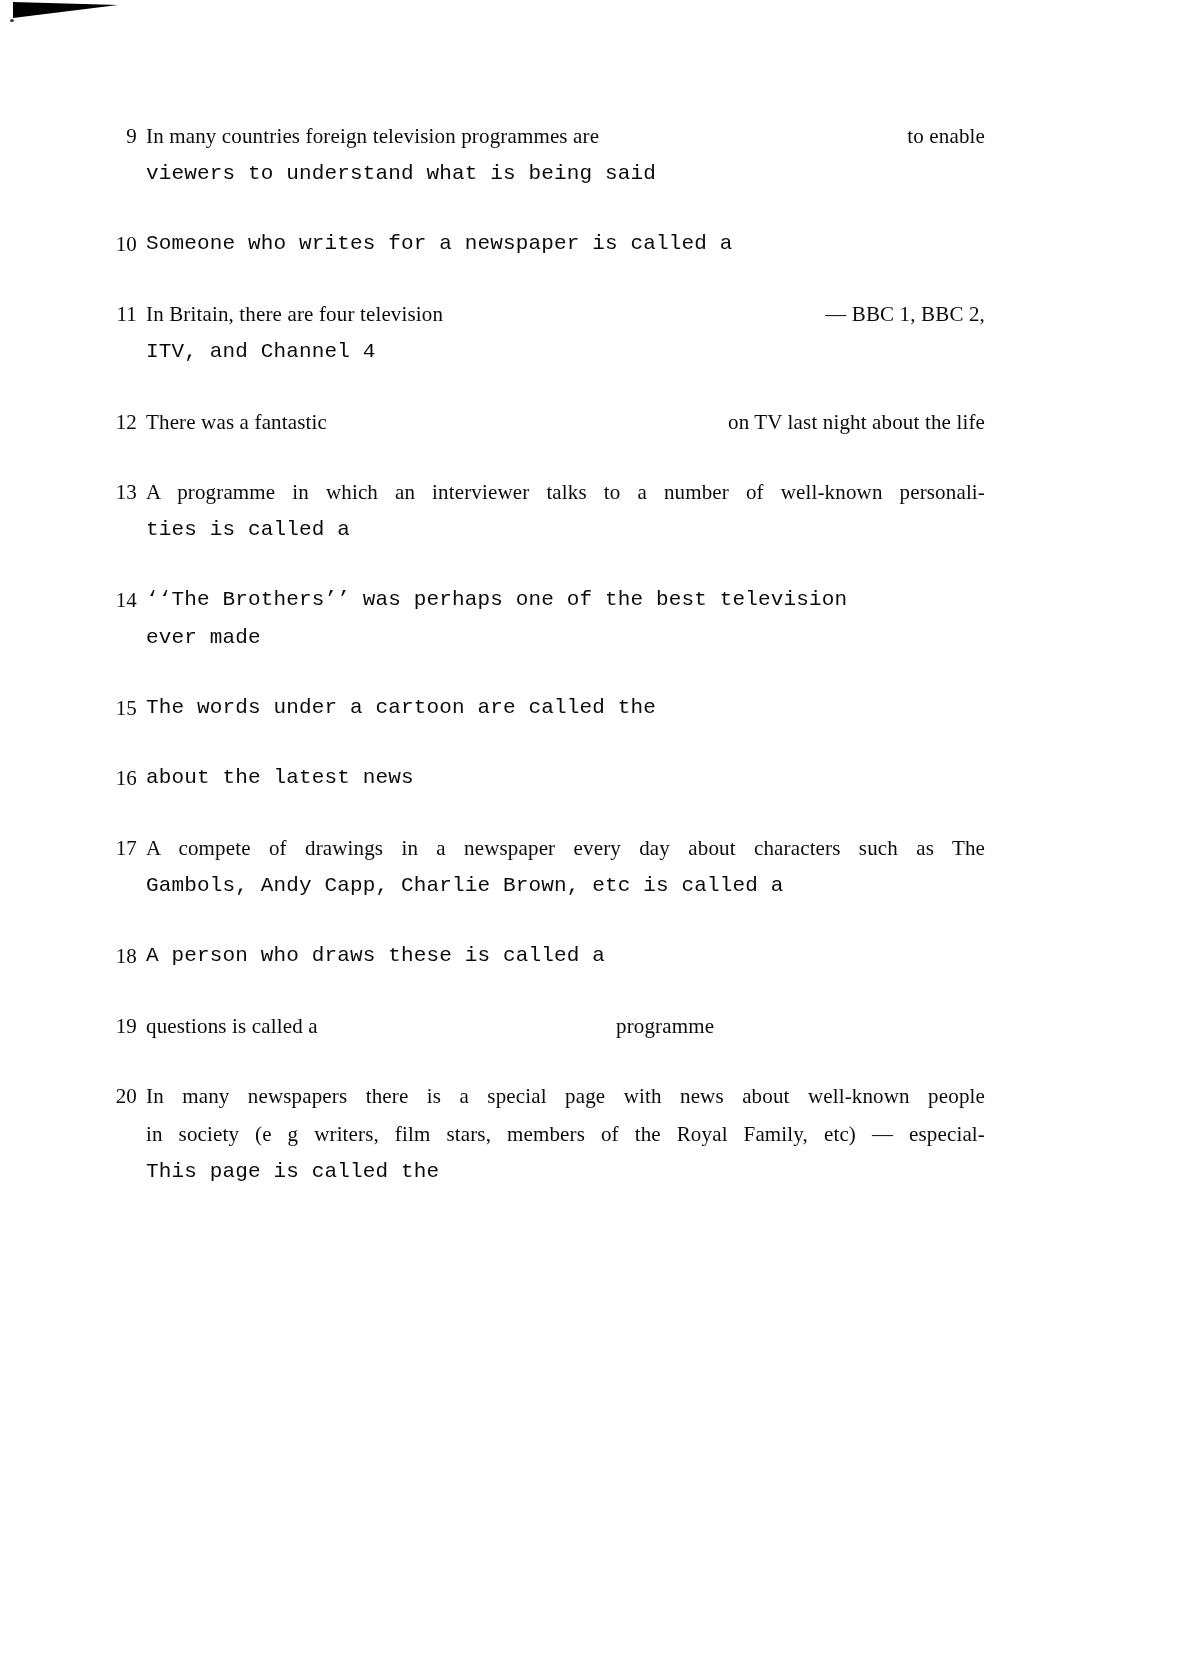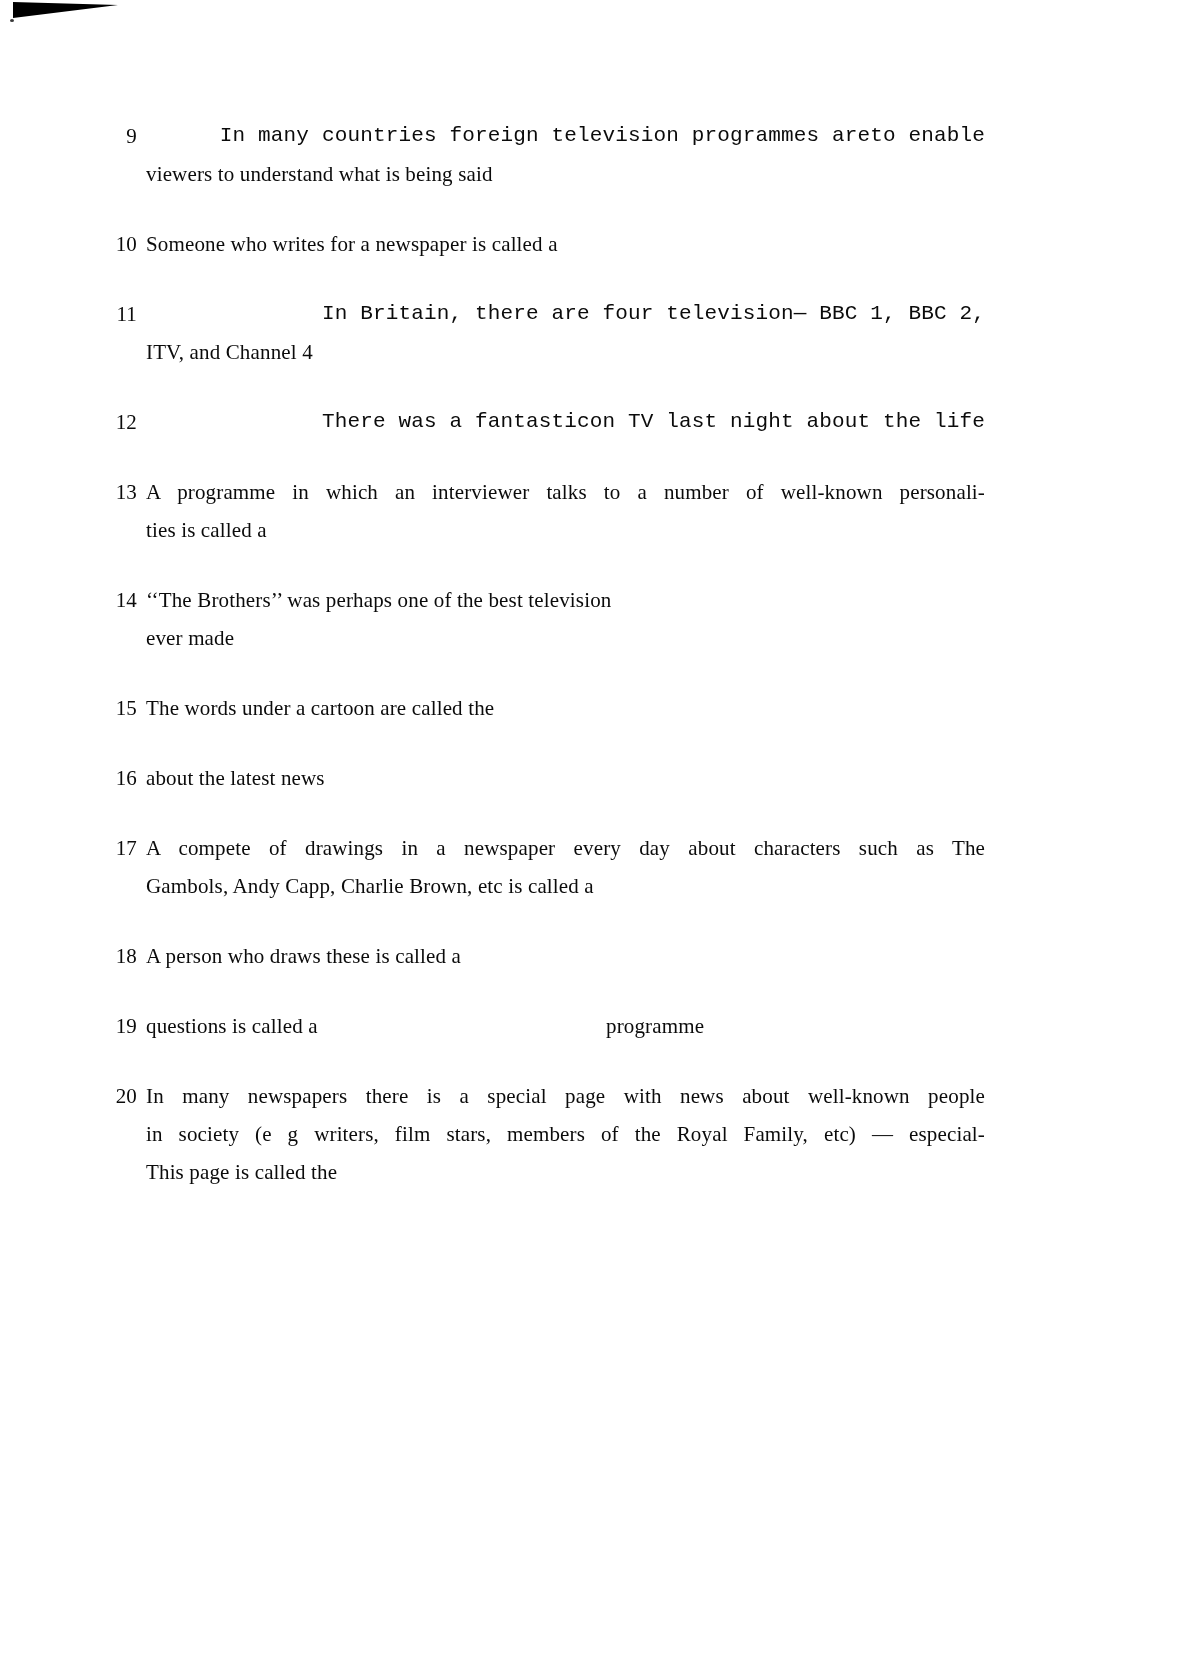--- a/index.html
+++ b/index.html
@@ -58,38 +58,38 @@
   .q-text {
     flex: 1 1 auto;
     min-width: 0;
   }
   .line {
     height: 38px;
     line-height: 38px;
   }
   .line.plain {
     white-space: nowrap;
+    font-family: Liberation Mono, monospace;
   }
   .line.justify {
     text-align: justify;
     text-align-last: justify;
   }
   .line.split {
     display: flex;
-    justify-content: flex-end;
+    justify-content: space-between;
     white-space: nowrap;
-    font-family: Liberation Mono, monospace;
   }
   .line.mid-line {
     position: relative;
     white-space: nowrap;
   }
   .mid-line .mid-text {
     position: absolute;
-    left: 460px;
+    left: 470px;
     top: 0;
   }
 </style>
 </head>
 <body>
 
 <div class="page">
   <div class="scan-smudge"></div>
   <div class="scan-speck"></div>
   <div class="questions">

